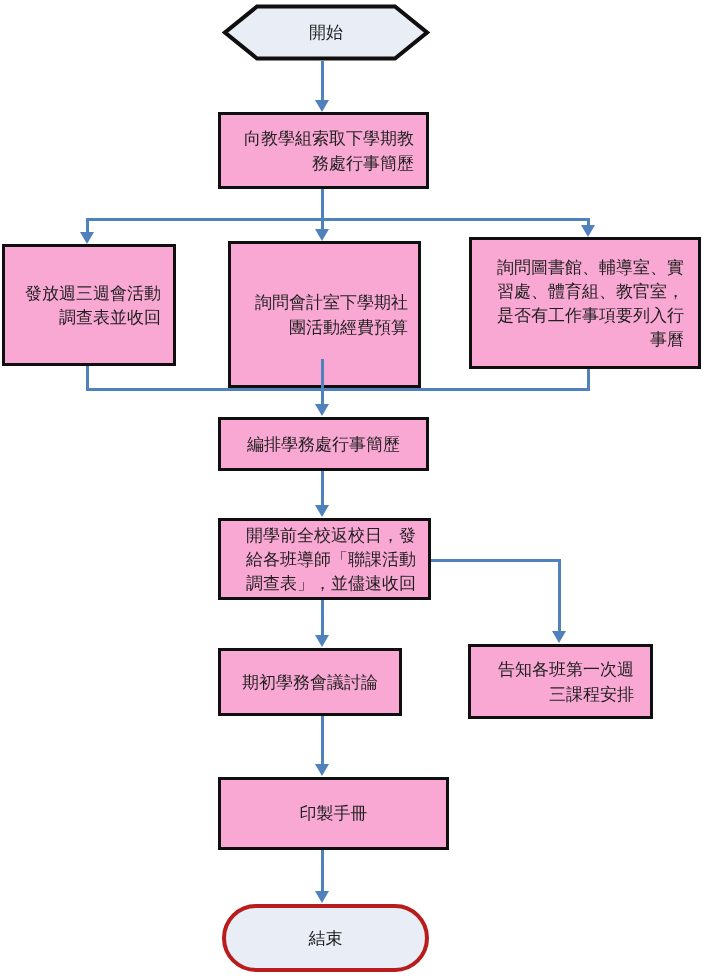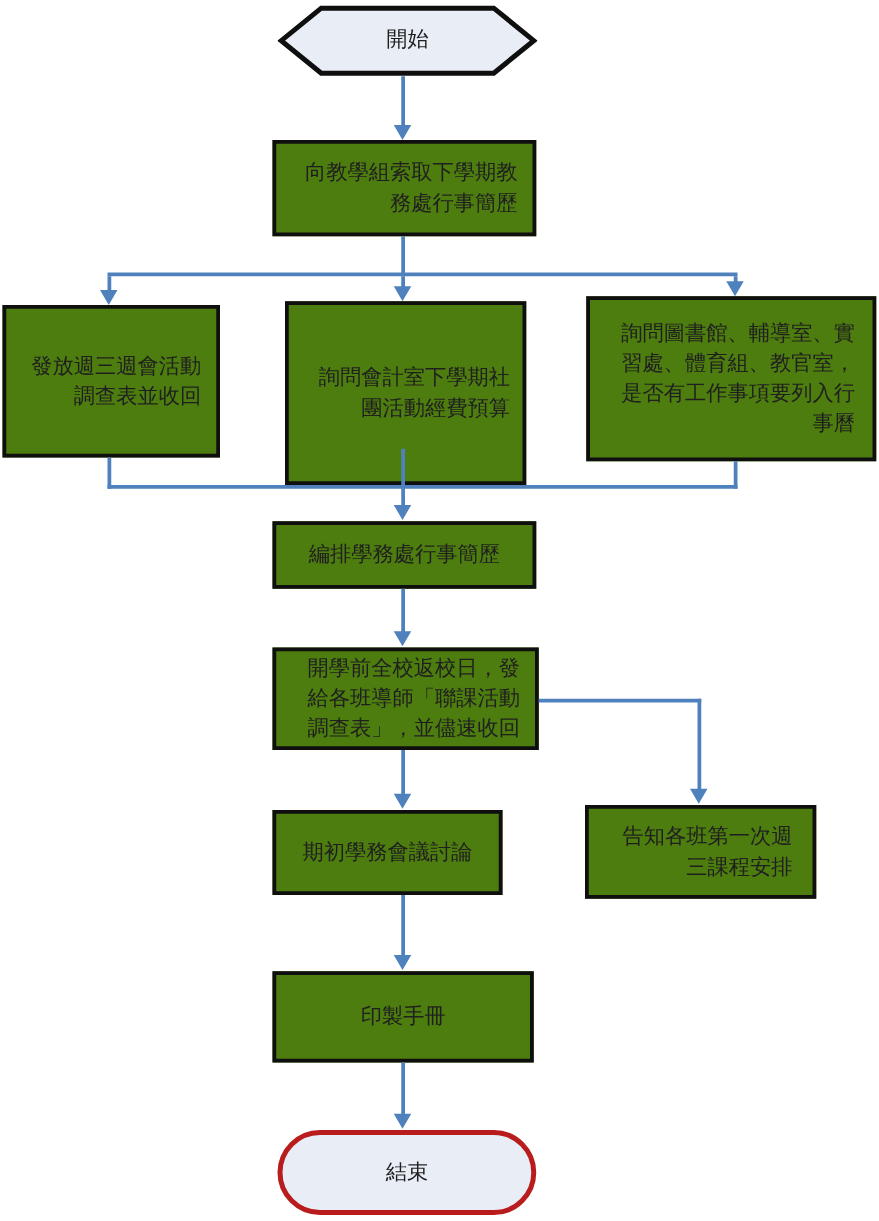--- a/index.html
+++ b/index.html
@@ -14,21 +14,21 @@
   
   .node{
     position:absolute;
     box-sizing:border-box;
     display:flex;align-items:center;justify-content:center;
     text-align:right;
     font-size:17px;line-height:1.42;
     letter-spacing:0px;
   }
   .rect{
-    background:#4d7c0f;
+    background:#f9a8d4;
     border:3px solid #0f0f0f;
   }
   .stadium{
     background:#e8edf6;
     border:4px solid #b91c1c;
     border-radius:34px;
   }
   .hexwrap{background:transparent;}
   .hexwrap svg{position:absolute;left:0;top:0;width:100%;height:100%;}
   .hexlabel{position:relative;z-index:1;}
@@ -109,21 +109,21 @@
     <span>期初學務會議討論</span>
   </div>
 
   <div class="node rect" style="left:468px;top:644px;width:185px;height:75px;padding:0 16px;">
     <span>告知各班第一次週三課程安排</span>
   </div>
 
   <div class="vline" style="left:321px;top:716px;height:50px;"></div>
   <div class="arrow-down" style="left:315px;top:764px;"></div>
 
-  <div class="node rect" style="left:218px;top:777px;width:209px;height:73px;padding:0 12px;">
+  <div class="node rect" style="left:218px;top:777px;width:231px;height:73px;padding:0 12px;">
     <span>印製手冊</span>
   </div>
 
   <div class="vline" style="left:321px;top:850px;height:42px;"></div>
   <div class="arrow-down" style="left:315px;top:891px;"></div>
 
   <div class="node stadium" style="left:222px;top:904px;width:207px;height:68px;">
     <span>結束</span>
   </div>
 

